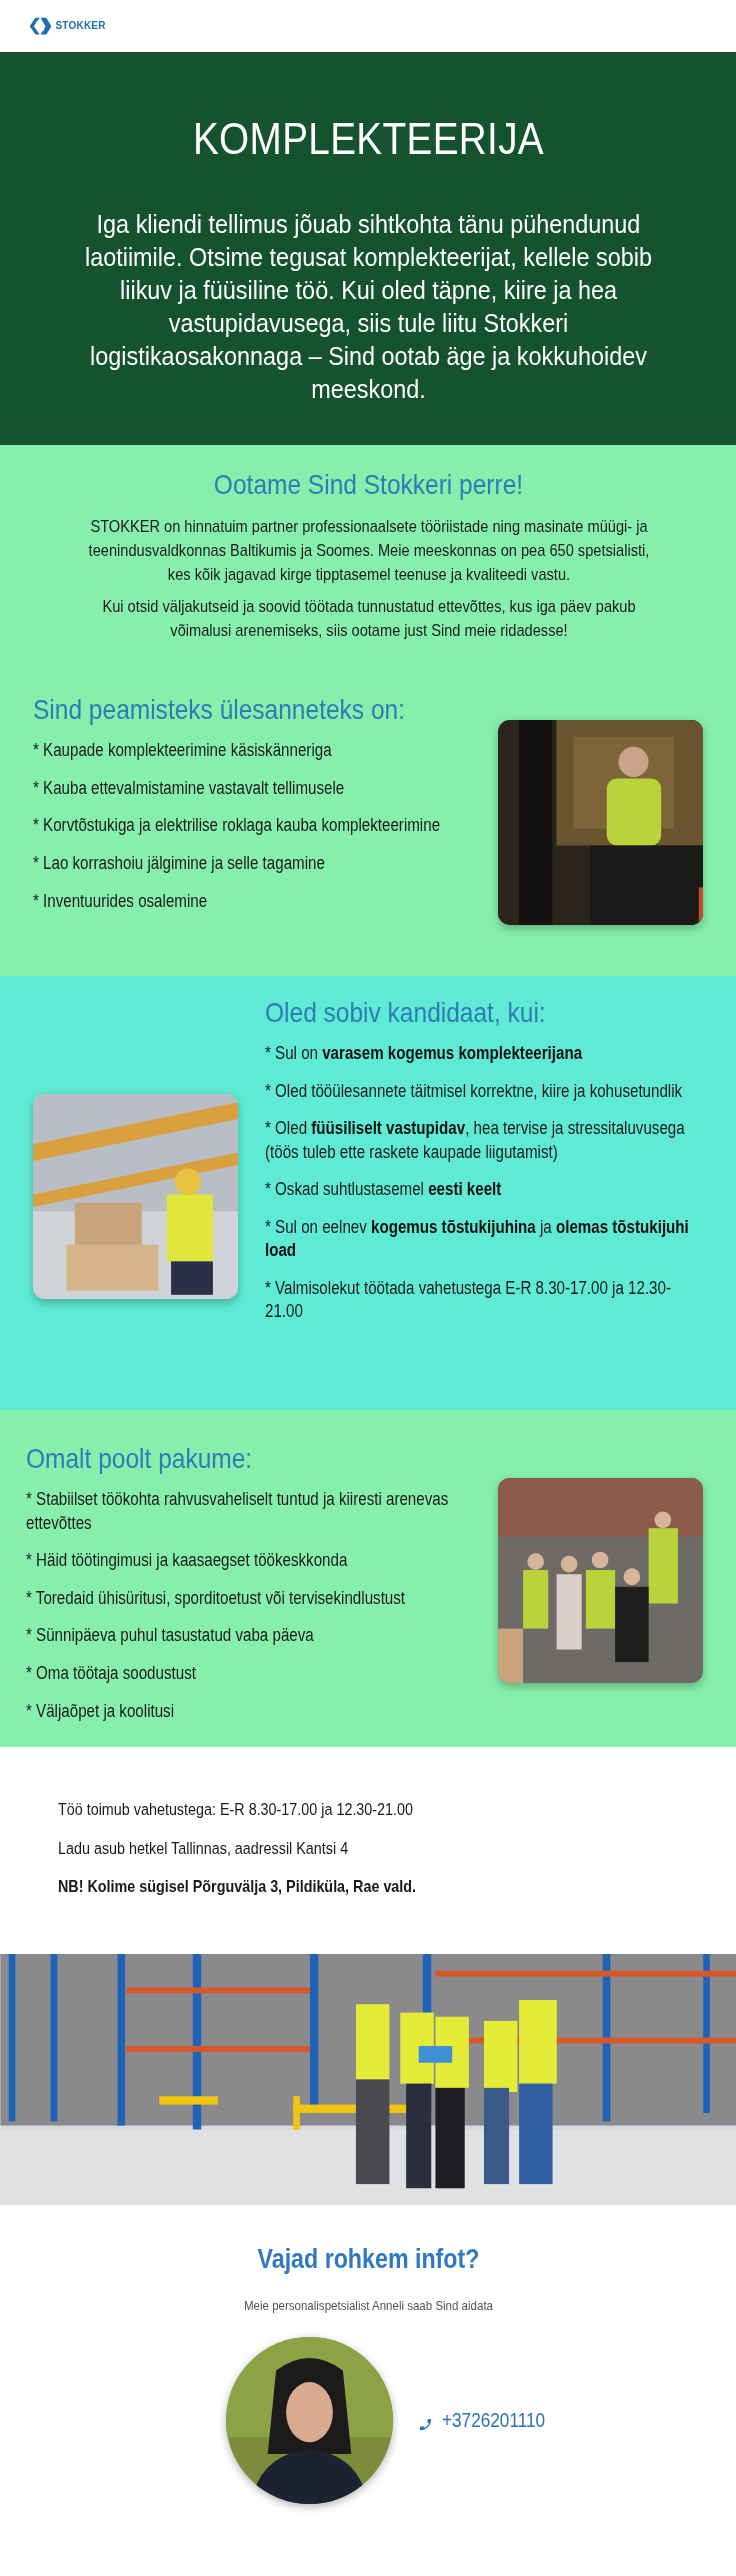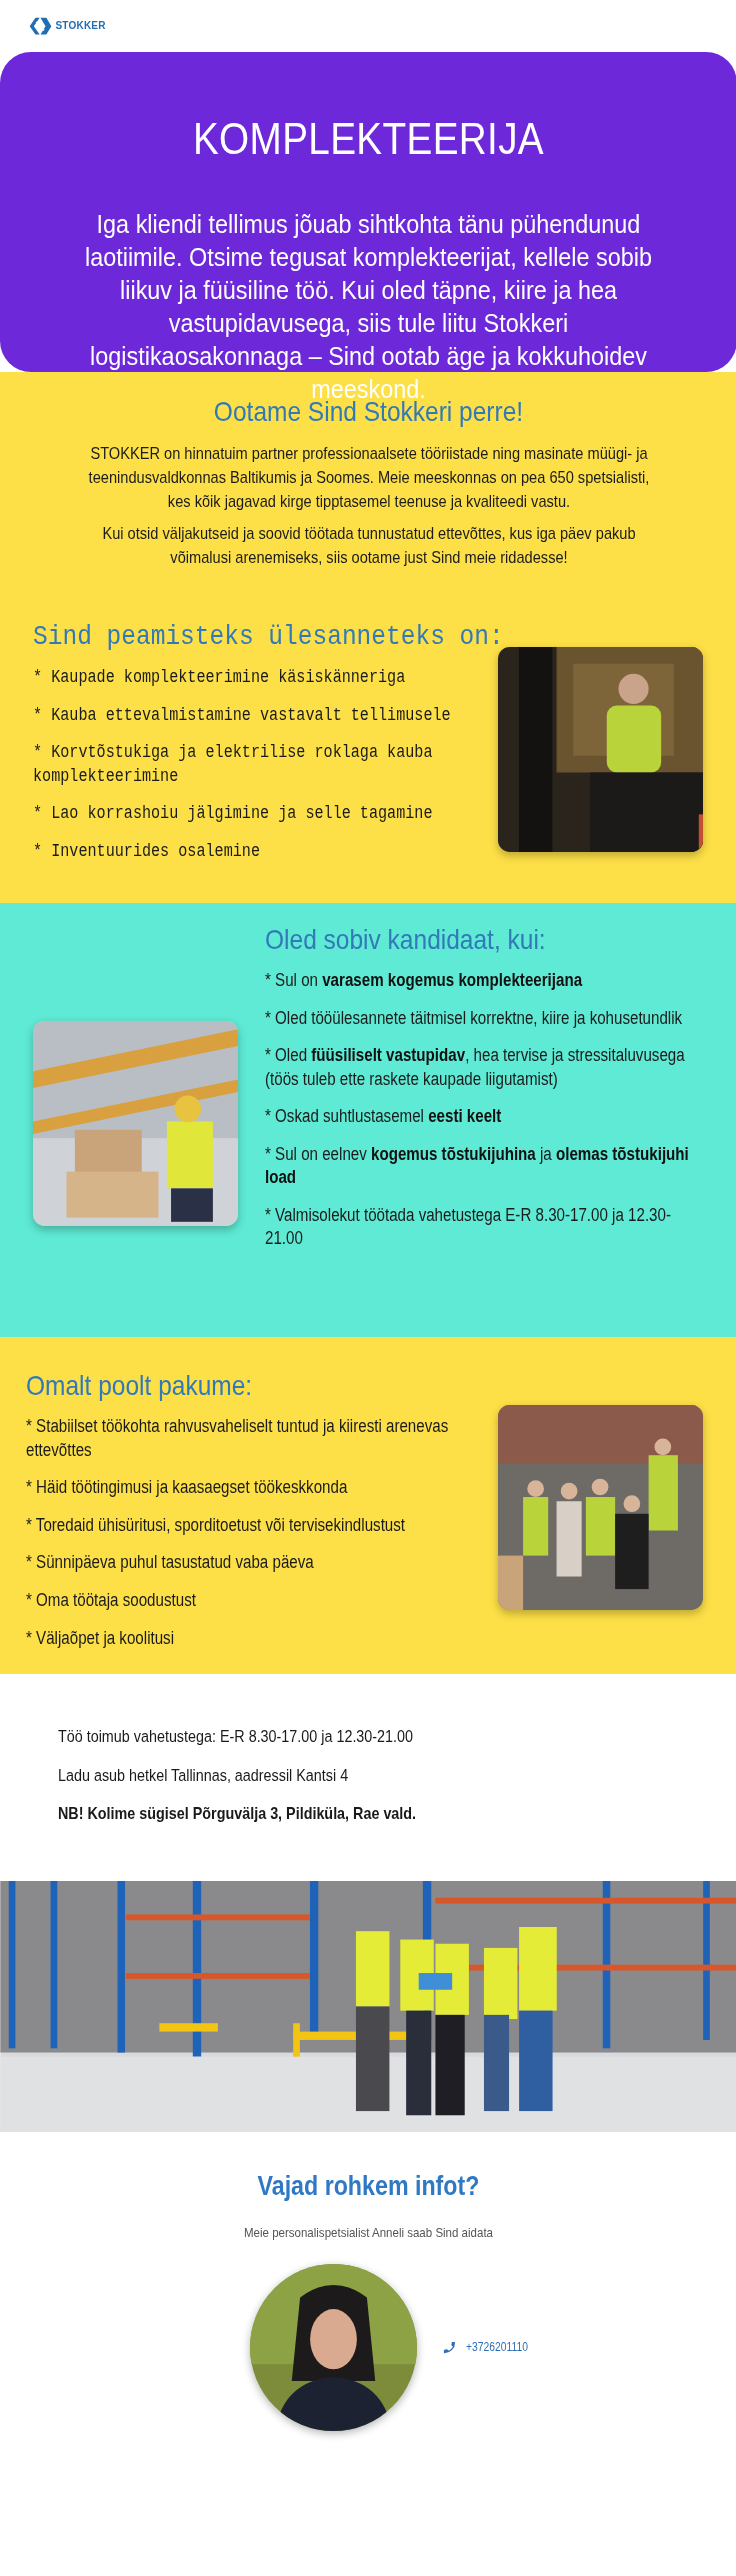--- a/index.html
+++ b/index.html
@@ -3,24 +3,24 @@
 <meta charset="utf-8">
 <style>
   * { box-sizing: border-box; margin: 0; padding: 0; }
   html, body { width: 737px; background: #ffffff; }
   body { font-family: "Liberation Sans", "DejaVu Sans", sans-serif; color: #1a1a1a; }
 
   .header { height: 52px; display: flex; align-items: center; padding-left: 28px; background: #fff; }
   .logo { display: flex; align-items: center; gap: 2.5px; }
   .logo-text { color: #1f6db3; font-weight: bold; font-size: 10px; letter-spacing: 0.2px; }
 
-  .hero { background: #6d28d9; height: 320px; text-align: center; color: #fff; padding-top: 60px; border-radius: 31px; }
+  .hero { background: #14532d; height: 393px; text-align: center; color: #fff; padding-top: 60px; }
   .hero h1 { font-weight: normal; font-size: 45px; letter-spacing: 0.4px; transform: scaleX(0.86); line-height: 1.2; }
   .hero p { font-size: 26px; line-height: 33px; margin: 42px auto 0; width: 653px; transform: scaleX(0.9); }
-  .grey { background: #fde047; }
+  .grey { background: #86efac; }
   .intro { height: 537px; text-align: center; padding-top: 23.4px; }
   .intro h2 { color: #3279b8; font-weight: normal; font-size: 28.5px; transform: scaleX(0.86); }
   .intro p { font-size: 17px; line-height: 24px; width: 670px; margin: 13.4px auto 0; transform: scaleX(0.86); color: #1c1c1c; }
   .intro p + p { margin-top: 8.4px; }
 
   .split { position: relative; }
   .split h3 { color: #3279b8; font-weight: normal; font-size: 28.5px; transform-origin: left; transform: scaleX(0.86); white-space: nowrap; }
   .split ul { list-style: none; margin-top: 13.4px; }
   .split li { font-size: 17.6px; line-height: 23.4px; margin-bottom: 14.2px; color: #1b1b1b; transform-origin: left; transform: scaleX(0.86); width: 116%; }
   .split li b { font-weight: bold; color: #111; }
@@ -35,21 +35,21 @@
   .info { height: 207px; padding: 52px 0 0 58px; }
   .info p { font-size: 16.7px; line-height: 22px; margin-bottom: 16.7px; transform-origin: left; transform: scaleX(0.86); color: #1a1a1a; }
   .info p.bold { font-weight: bold; }
 
   .banner { height: 251px; overflow: hidden; position: relative; }
   .contact { height: 313px; text-align: center; padding-top: 39px; }
   .contact h2 { color: #2f78c4; font-weight: bold; font-size: 27px; transform: scaleX(0.86); }
   .contact .sub { font-size: 13.4px; color: #555; margin-top: 23.4px; transform: scaleX(0.86); }
   .contact-row { display: flex; justify-content: center; align-items: center; margin-top: 23.4px; gap: 25px; margin-left: 50px; }
   .avatar { width: 167px; height: 167px; border-radius: 50%; overflow: hidden; box-shadow: 0 2.5px 8.4px rgba(0,0,0,0.3); }
-  .phone { display: flex; align-items: flex-start; gap: 9px; color: #2f6fb4; font-size: 12px; text-decoration: none; }
+  .phone { display: flex; align-items: flex-end; gap: 9px; color: #2f6fb4; font-size: 20px; text-decoration: none; }
   .phone span.num { transform: scaleX(0.86); display: inline-block; transform-origin: left; }
 </style>
 </head>
 <body>
 
 <div class="header">
   <div class="logo">
     <svg width="25" height="18.4" viewBox="0 0 30 22">
       <path d="M9 1 L2 11 L9 21 L14 21 L7 11 L14 1 Z" fill="#1f6db3"></path>
       <path d="M15 1 L22 1 L28 11 L22 21 L15 21 L21 11 Z" fill="#1f6db3"></path>
@@ -64,21 +64,21 @@
   <h1>KOMPLEKTEERIJA</h1>
   <p>Iga kliendi tellimus jõuab sihtkohta tänu pühendunud laotiimile. Otsime tegusat komplekteerijat, kellele sobib liikuv ja füüsiline töö. Kui oled täpne, kiire ja hea vastupidavusega, siis tule liitu Stokkeri logistikaosakonnaga – Sind ootab äge ja kokkuhoidev meeskond.</p>
 </div>
 
 <div class="grey">
   <div class="intro" style="height:auto; padding-bottom:16.7px;">
     <h2>Ootame Sind Stokkeri perre!</h2>
     <p>STOKKER on hinnatuim partner professionaalsete tööriistade ning masinate müügi- ja teenindusvaldkonnas Baltikumis ja Soomes. Meie meeskonnas on pea 650 spetsialisti, kes kõik jagavad kirge tipptasemel teenuse ja kvaliteedi vastu.</p>
     <p>Kui otsid väljakutseid ja soovid töötada tunnustatud ettevõttes, kus iga päev pakub võimalusi arenemiseks, siis ootame just Sind meie ridadesse!</p>
   </div>
-  <div class="split" style="height:316px;font-family:Liberation Mono, monospace;">
+  <div class="split" style="height:316px;">
     <div class="tasks-text" style="top:33px;">
       <h3>Sind peamisteks ülesanneteks on:</h3>
       <ul>
         <li>* Kaupade komplekteerimine käsiskänneriga</li>
         <li>* Kauba ettevalmistamine vastavalt tellimusele</li>
         <li>* Korvtõstukiga ja elektrilise roklaga kauba komplekteerimine</li>
         <li>* Lao korrashoiu jälgimine ja selle tagamine</li>
         <li>* Inventuurides osalemine</li>
       </ul>
     </div>

